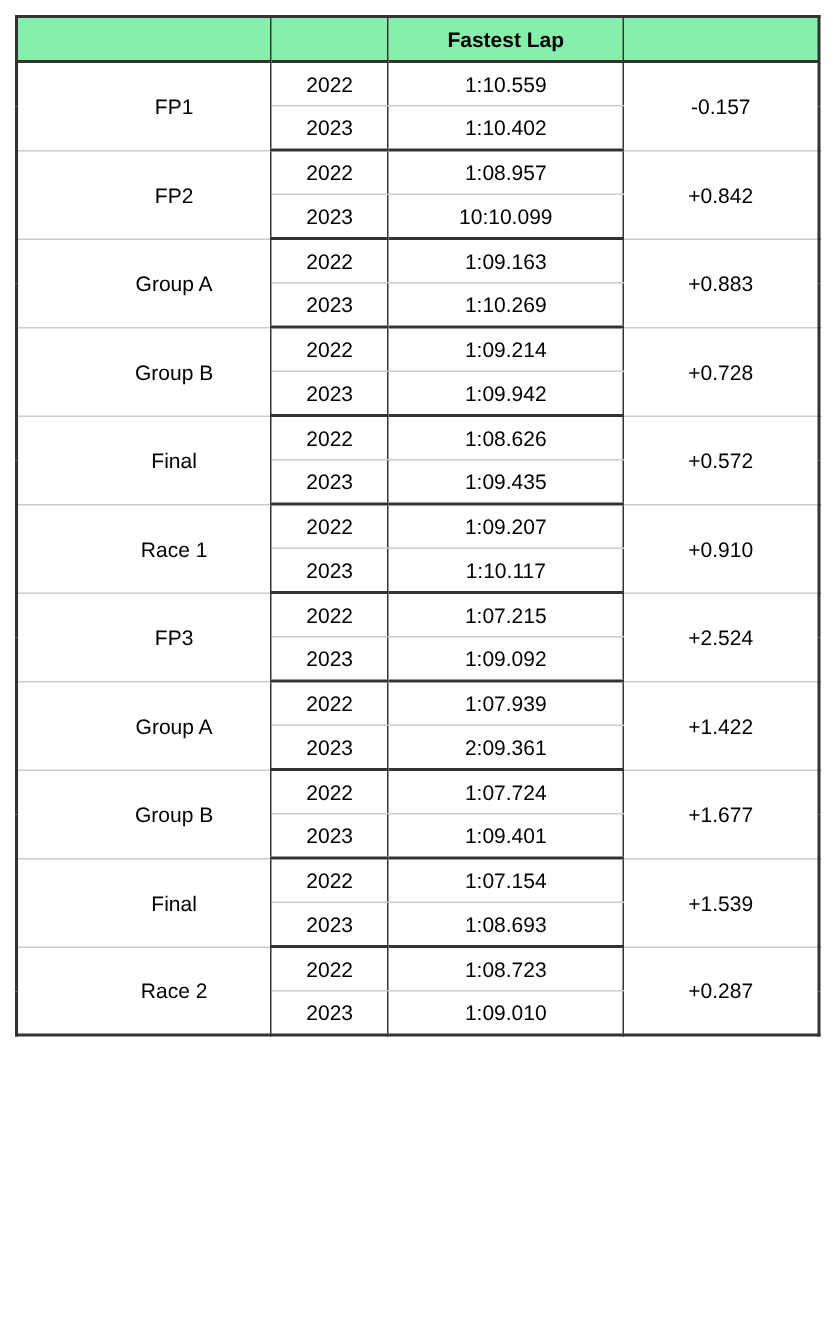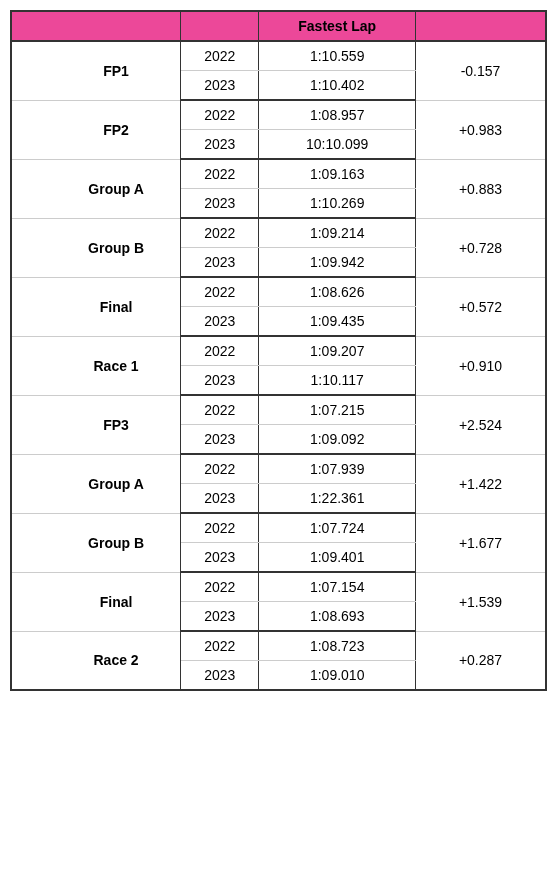--- a/index.html
+++ b/index.html
@@ -29,26 +29,26 @@
     }
 
     th, td {
       border: 1px solid #333;
       text-align: center;
       padding: 6px 8px;
     }
 
     thead th {
       font-weight: bold;
-      background: #ec4899;
+      background: #86efac;
       border-bottom: 2px solid #333;
     }
 
     .session-cell {
-      font-weight: bold;
+      font-weight: normal;
       vertical-align: middle;
       padding-left: 48px;
     }
 
     .year-cell {
       font-weight: normal;
     }
 
     .lap-cell {
       font-weight: normal;
@@ -120,21 +120,21 @@
           <td class="diff-cell" rowspan="2">-0.157</td>
         </tr>
         <tr class="bottom-row">
           <td class="year-cell">2023</td>
           <td class="lap-cell">1:10.402</td>
         </tr>
         <tr class="top-row">
           <td class="session-cell" rowspan="2">FP2</td>
           <td class="year-cell">2022</td>
           <td class="lap-cell">1:08.957</td>
-          <td class="diff-cell" rowspan="2">+0.983</td>
+          <td class="diff-cell" rowspan="2">+0.842</td>
         </tr>
         <tr class="bottom-row">
           <td class="year-cell">2023</td>
           <td class="lap-cell">10:10.099</td>
         </tr>
         <tr class="top-row">
           <td class="session-cell" rowspan="2">Group A</td>
           <td class="year-cell">2022</td>
           <td class="lap-cell">1:09.163</td>
           <td class="diff-cell" rowspan="2">+0.883</td>
@@ -184,21 +184,21 @@
           <td class="lap-cell">1:09.092</td>
         </tr>
         <tr class="top-row">
           <td class="session-cell" rowspan="2">Group A</td>
           <td class="year-cell">2022</td>
           <td class="lap-cell">1:07.939</td>
           <td class="diff-cell" rowspan="2">+1.422</td>
         </tr>
         <tr class="bottom-row">
           <td class="year-cell">2023</td>
-          <td class="lap-cell">1:22.361</td>
+          <td class="lap-cell">2:09.361</td>
         </tr>
         <tr class="top-row">
           <td class="session-cell" rowspan="2">Group B</td>
           <td class="year-cell">2022</td>
           <td class="lap-cell">1:07.724</td>
           <td class="diff-cell" rowspan="2">+1.677</td>
         </tr>
         <tr class="bottom-row">
           <td class="year-cell">2023</td>
           <td class="lap-cell">1:09.401</td>

